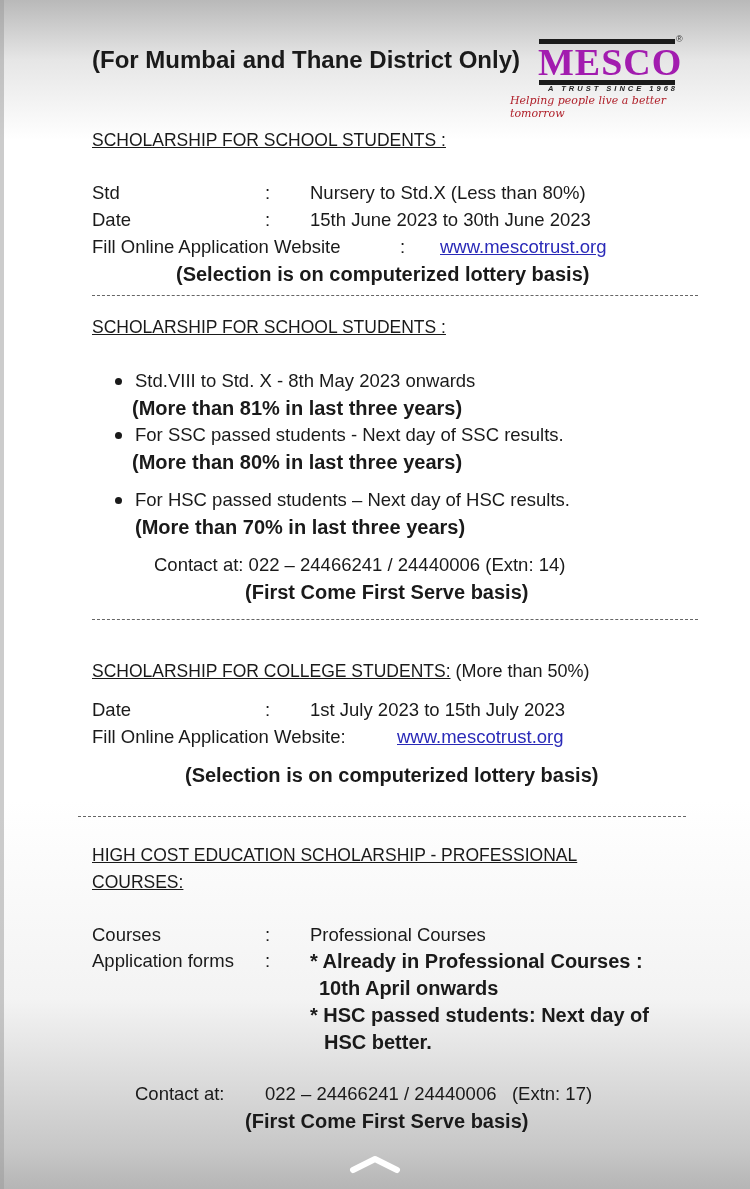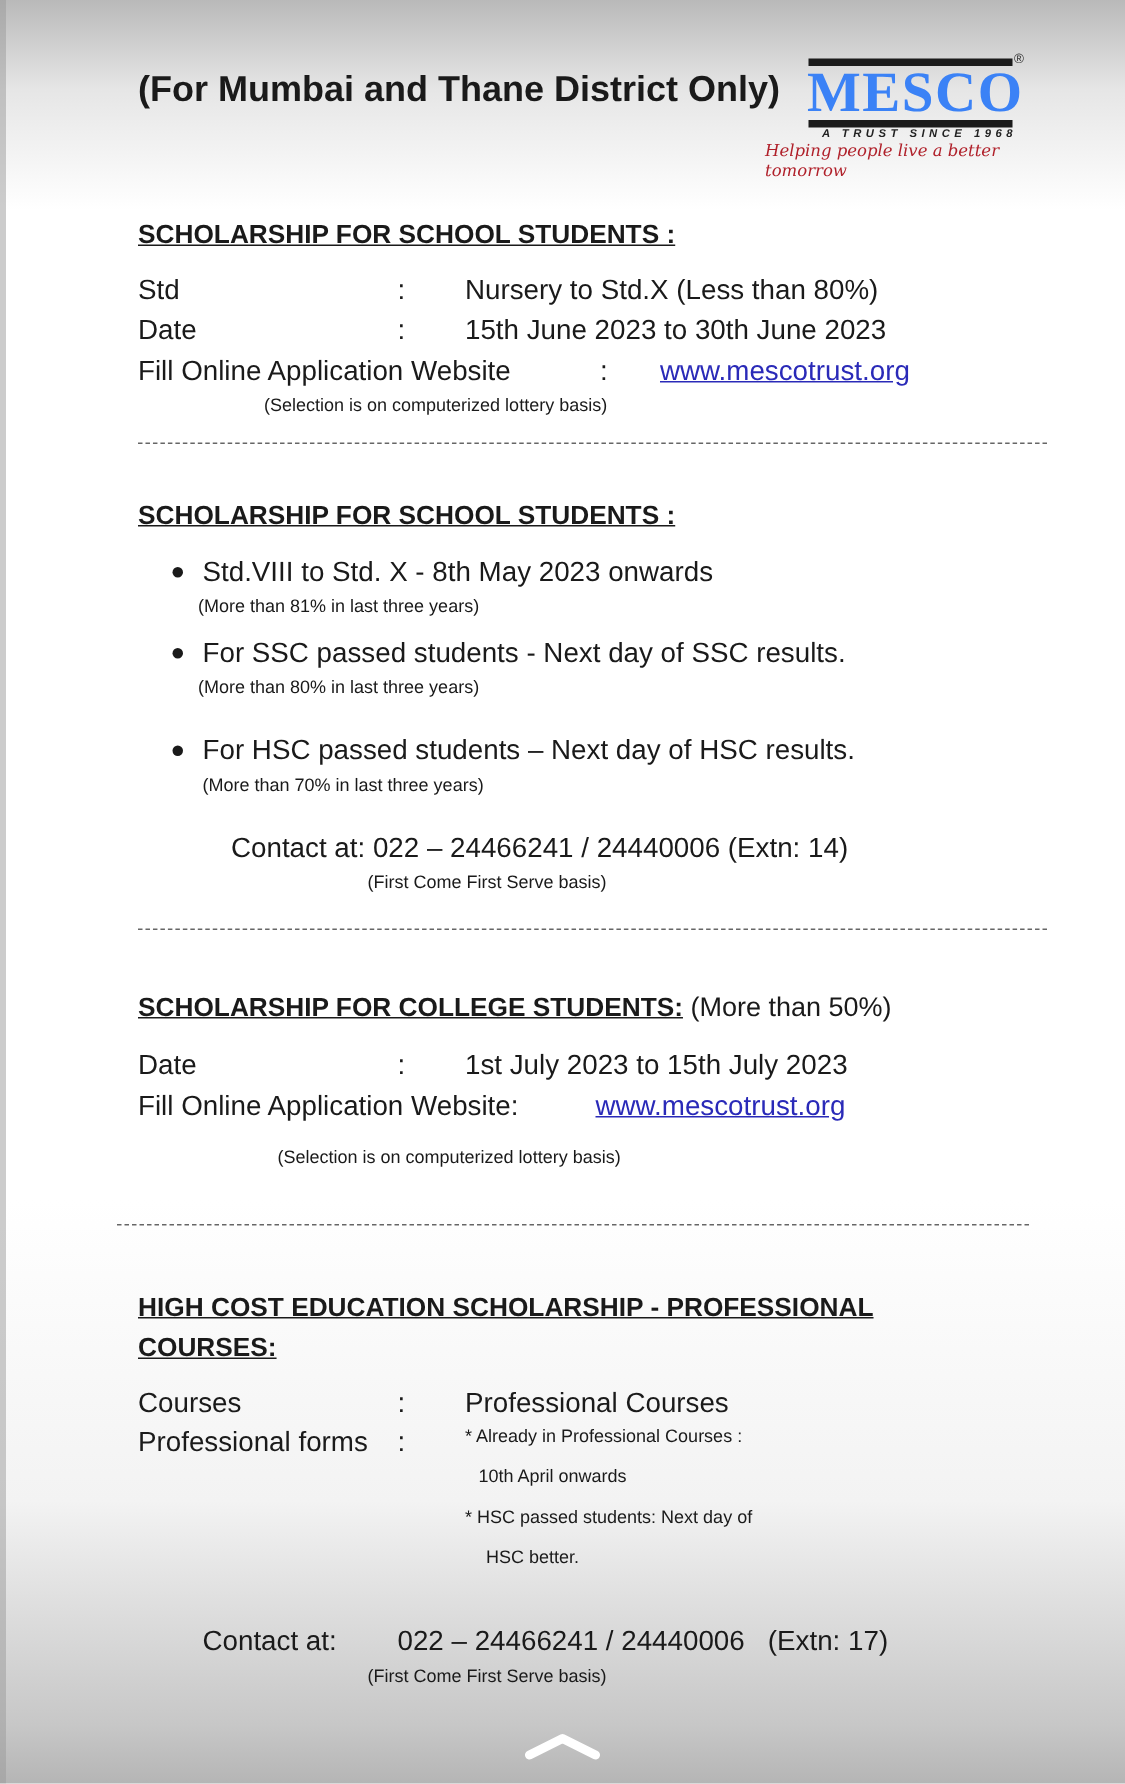--- a/index.html
+++ b/index.html
@@ -5,28 +5,28 @@
   html, body { margin:0; padding:0; }
   body {
     width:750px; height:1189px; overflow:hidden; position:relative;
     background: linear-gradient(to bottom, #b9b9b9 0px, #e6e6e6 60px, #ffffff 140px, #ffffff 800px, #f3f3f3 1000px, #c7c7c7 1150px, #b5b5b5 1189px);
     font-family: "Liberation Sans", "DejaVu Sans", sans-serif;
     color:#1a1a1a;
   }
   .left-edge { position:absolute; left:0; top:0; width:4px; height:1189px; background:#9a9a9a; opacity:.5; }
   .abs { position:absolute; white-space:nowrap; }
   .title { left:92px; top:46px; font-size:24px; font-weight:bold; }
-  .h { font-size:17.5px; font-weight:bold; text-decoration:underline;margin-top:16px; }
+  .h { font-size:17.5px; font-weight:normal; text-decoration:underline; }
   .t { font-size:18.5px; }
-  .b { font-size:12px; font-weight:normal; }
+  .b { font-size:20px; font-weight:bold; }
   .link { color:#2a2ab8; text-decoration:underline; font-size:18.5px; }
   .dash { position:absolute; height:0; border-top:1.5px dashed #666; }
   .logo { position:absolute; left:538px; top:36px; width:176px; height:80px; }
   .logo .bar { position:absolute; left:1px; width:136px; height:5px; background:#1b1b1b; }
-  .logo .word { position:absolute; left:0; top:4px; font-family:"Liberation Serif","DejaVu Serif",serif; font-weight:bold; font-size:38px; letter-spacing:1px; color:#3b82f6; }
+  .logo .word { position:absolute; left:0; top:4px; font-family:"Liberation Serif","DejaVu Serif",serif; font-weight:bold; font-size:38px; letter-spacing:1px; color:#a21caf; }
   .logo .reg { position:absolute; left:138px; top:-2px; font-size:9px; color:#333; }
   .logo .trust { position:absolute; left:10px; top:48px; font-size:7.5px; font-weight:bold; letter-spacing:3px; color:#222;font-style:italic; }
   .logo .tag { position:absolute; left:-28px; top:58px; font-family:"DejaVu Serif",serif; font-style:italic; font-size:11px; color:#b0202a; }
   .bullet { position:absolute; width:7px; height:7px; border-radius:50%; background:#1a1a1a; }
   .chev { position:absolute; left:349px; top:1154px; width:52px; height:20px; }
 </style>
 </head>
 <body>
 
 <div class="left-edge"></div>
@@ -78,21 +78,21 @@
 <div class="abs t" style="left:92px;top:726px">Fill Online Application Website:</div>
 <a class="abs link" style="left:397px;top:726px">www.mescotrust.org</a>
 <div class="abs b" style="left:185px;top:764px">(Selection is on computerized lottery basis)</div>
 <div class="dash" style="left:78px;top:816px;width:608px"></div>
 
 <div class="abs h" style="left:92px;top:845px">HIGH COST EDUCATION SCHOLARSHIP - PROFESSIONAL</div>
 <div class="abs h" style="left:92px;top:872px">COURSES:</div>
 <div class="abs t" style="left:92px;top:924px">Courses</div>
 <div class="abs t" style="left:265px;top:924px">:</div>
 <div class="abs t" style="left:310px;top:924px">Professional Courses</div>
-<div class="abs t" style="left:92px;top:950px">Professional forms</div>
+<div class="abs t" style="left:92px;top:950px">Application forms</div>
 <div class="abs t" style="left:265px;top:950px">:</div>
 <div class="abs b" style="left:310px;top:950px">* Already in Professional Courses :</div>
 <div class="abs b" style="left:319px;top:977px">10th April onwards</div>
 <div class="abs b" style="left:310px;top:1004px">* HSC passed students: Next day of</div>
 <div class="abs b" style="left:324px;top:1031px">HSC  better.</div>
 <div class="abs t" style="left:135px;top:1083px">Contact at:</div>
 <div class="abs t" style="left:265px;top:1083px;white-space:pre">022 – 24466241 / 24440006   (Extn: 17)</div>
 <div class="abs b" style="left:245px;top:1110px">(First Come First Serve basis)</div>
 
 <svg class="chev" viewBox="0 0 52 20">

